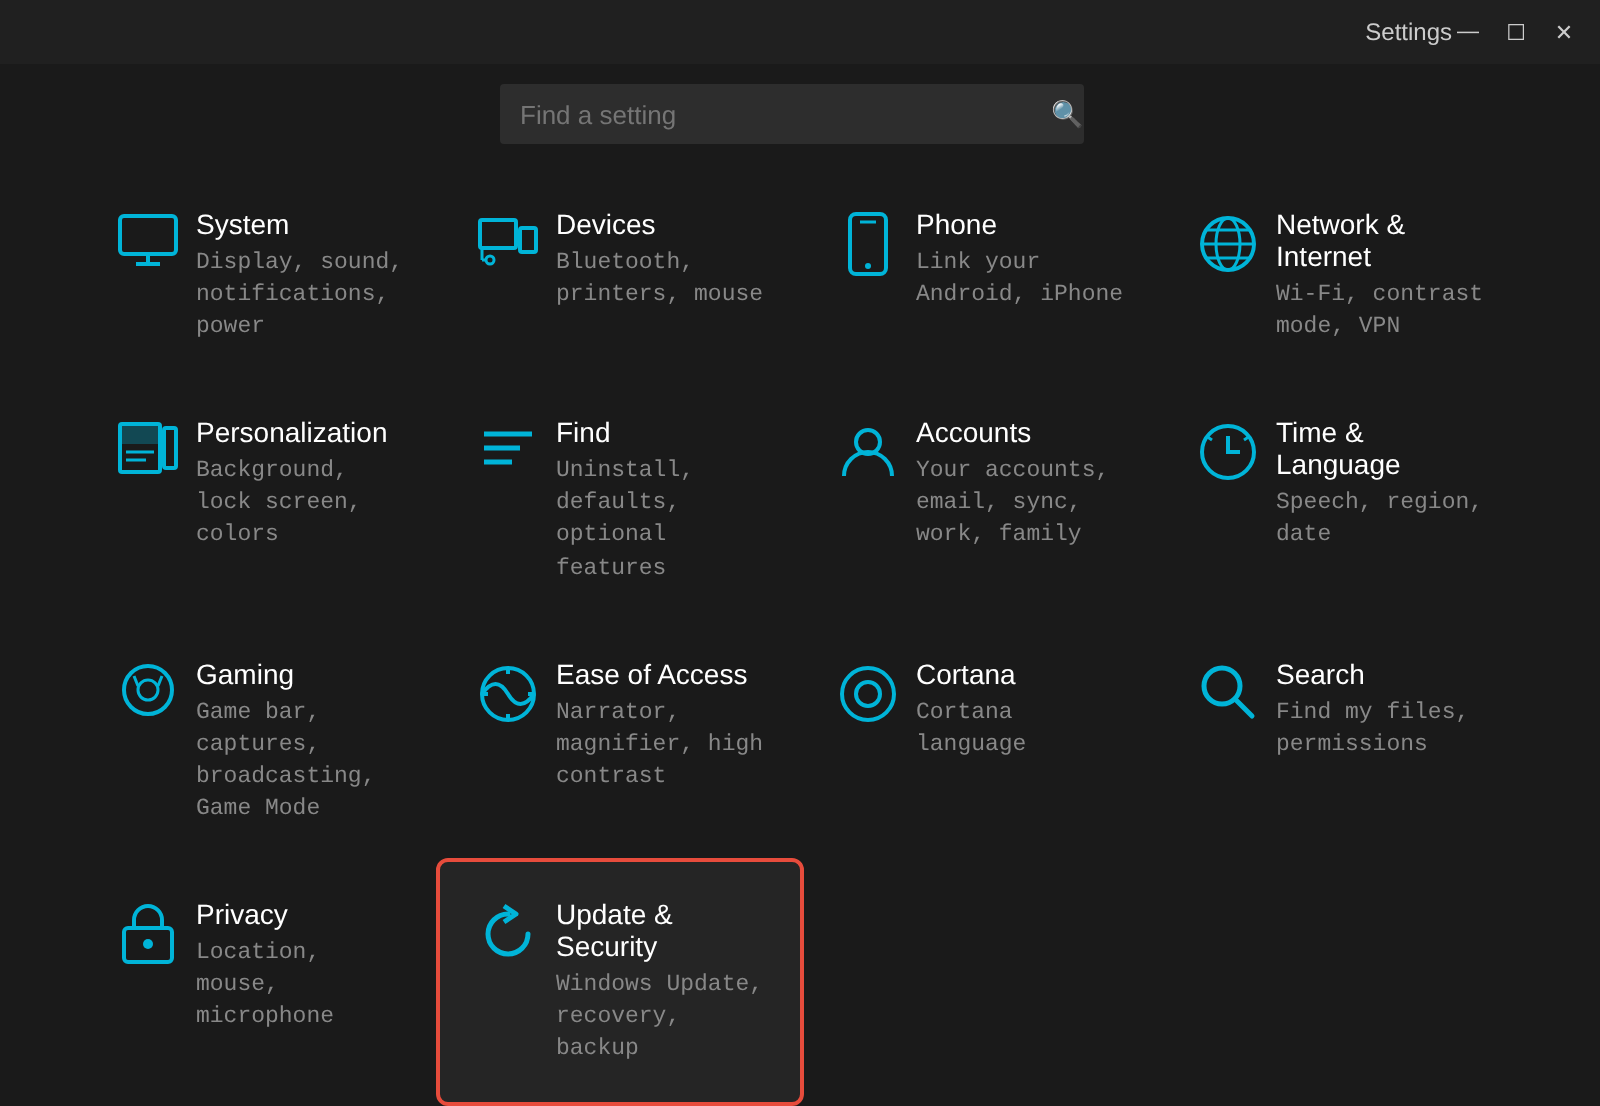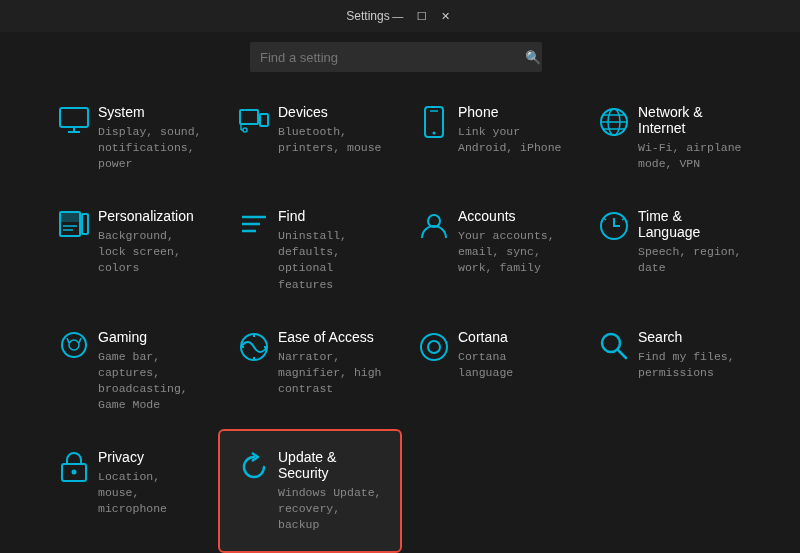--- a/index.html
+++ b/index.html
@@ -11,21 +11,21 @@
       overflow: hidden;
       color: #ffffff;
     }
 
     
     .title-bar {
       background: #202020;
       height: 32px;
       display: flex;
       align-items: center;
-      justify-content: center;
+      justify-content: flex-end;
       padding: 0 10px;
     }
     .title-bar-left {
       display: flex;
       align-items: center;
       gap: 8px;
     }
     .title-bar-title {
       font-size: 12px;
       color: #cccccc;
@@ -207,21 +207,21 @@
     <circle cx="16" cy="16" r="13" stroke="#00b4d8" stroke-width="2" fill="none"></circle>
     <ellipse cx="16" cy="16" rx="6" ry="13" stroke="#00b4d8" stroke-width="1.5" fill="none"></ellipse>
     <line x1="3" y1="16" x2="29" y2="16" stroke="#00b4d8" stroke-width="1.5"></line>
     <line x1="5" y1="9" x2="27" y2="9" stroke="#00b4d8" stroke-width="1.5"></line>
     <line x1="5" y1="23" x2="27" y2="23" stroke="#00b4d8" stroke-width="1.5"></line>
   </svg>
         </span>
     </div>
     <div class="item-text">
       <div class="item-title">Network &amp; Internet</div>
-      <div class="item-desc">Wi-Fi, airplane mode, VPN</div>
+      <div class="item-desc">Wi-Fi, contrast mode, VPN</div>
     </div>
   </div>
     <div class="settings-item">
     <div class="icon-wrap">
       <span class="item-icon">
           <svg width="32" height="28" viewBox="0 0 32 28" fill="none" xmlns="http://www.w3.org/2000/svg">
     <rect x="2" y="2" width="20" height="24" rx="1" stroke="#00b4d8" stroke-width="2" fill="none"></rect>
     <rect x="2" y="2" width="20" height="10" fill="#00b4d8" opacity="0.3"></rect>
     <rect x="24" y="4" width="6" height="20" rx="1" stroke="#00b4d8" stroke-width="2" fill="none"></rect>
     <line x1="5" y1="16" x2="19" y2="16" stroke="#00b4d8" stroke-width="1.5"></line>

